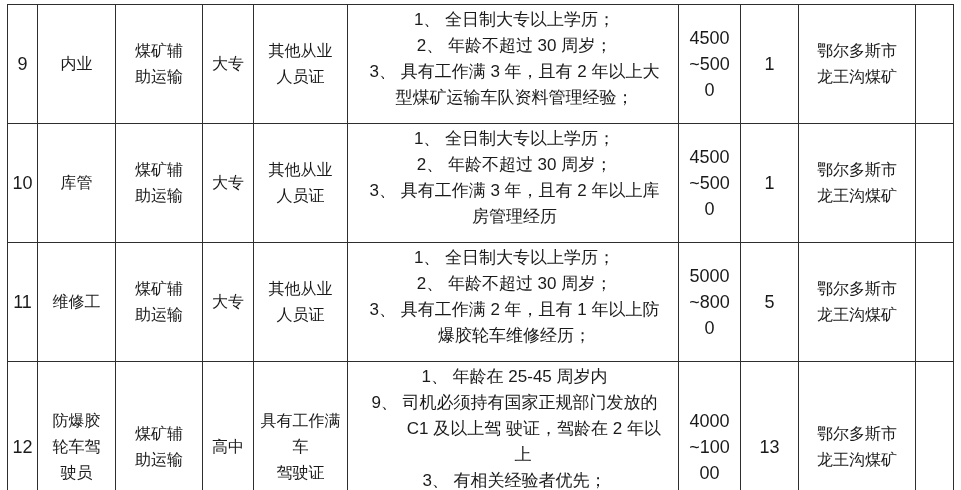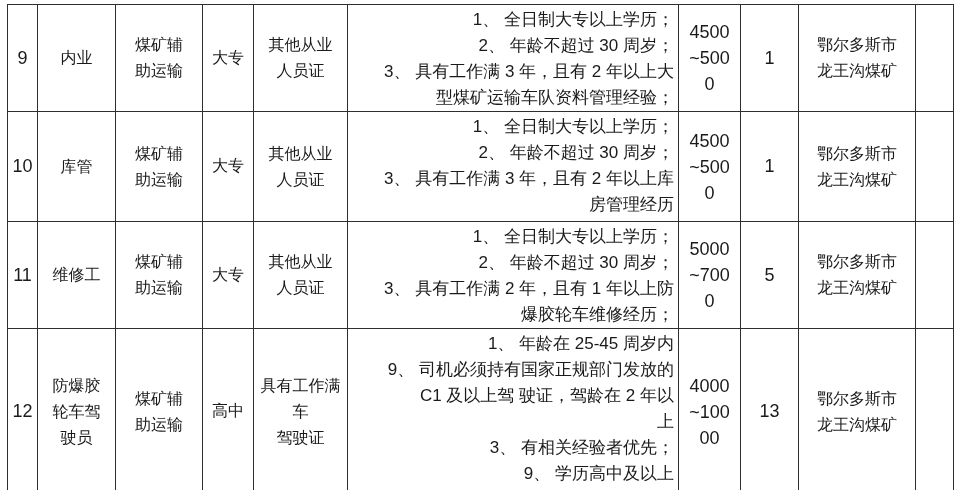--- a/index.html
+++ b/index.html
@@ -39,23 +39,23 @@
   }
   tbody tr:nth-child(1){height:103px;}
   tbody tr:nth-child(2){height:110px;}
   tbody tr:nth-child(3){height:105px;}
   tbody tr:nth-child(4){height:166px;}
   .ln{
     line-height:26px;
     white-space:pre-wrap;
   }
   td.c-req{
-    text-align:right;
+    text-align:center;
     vertical-align:top;
-    padding:2px 4px 0 7px;
+    padding:2px 4px 12px 7px;
     font-size:17px;
     margin-left:40px;
   }
   td.num{
     font-size:18px;
   }
   td.c-no, td.c-count{
     font-size:18px;
   }
 </style>
@@ -158,21 +158,21 @@
             <div class="ln">人员证</div>
           </td>
     <td class="c-req">
             <div class="ln">1、 全日制大专以上学历；</div>
             <div class="ln">2、 年龄不超过 30 周岁；</div>
             <div class="ln">3、 具有工作满 2 年，且有 1 年以上防</div>
             <div class="ln">爆胶轮车维修经历；</div>
           </td>
     <td class="c-sal num">
             <div class="ln">5000</div>
-            <div class="ln">~700</div>
+            <div class="ln">~800</div>
             <div class="ln">0</div>
           </td>
     <td class="c-count">5</td>
     <td class="c-loc">
             <div class="ln">鄂尔多斯市</div>
             <div class="ln">龙王沟煤矿</div>
           </td>
     <td class="c-extra"></td>
   </tr>
 

